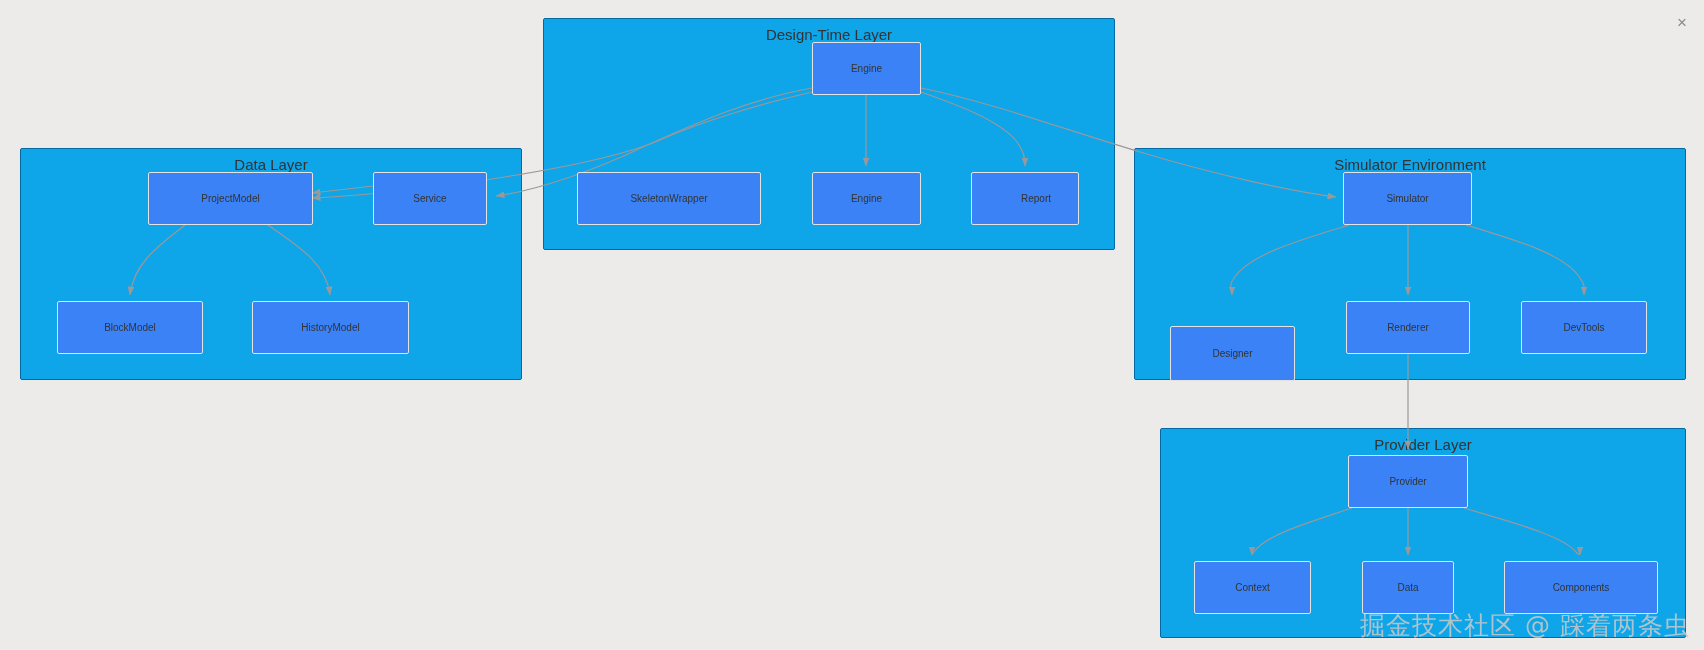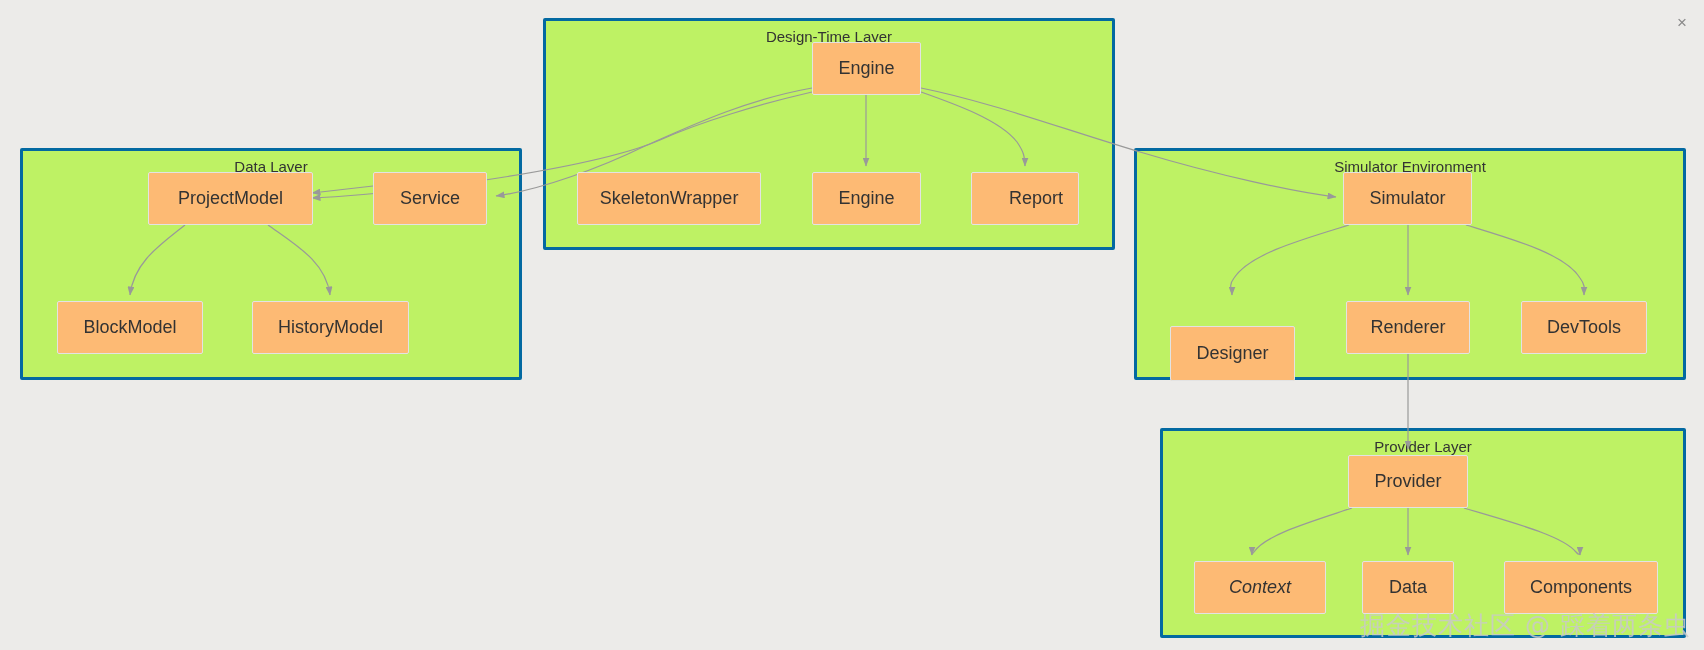--- a/index.html
+++ b/index.html
@@ -25,48 +25,48 @@
     position: absolute;
     left: 0; top: 0;
     width: 1704px;
     height: 650px;
     pointer-events: none;
     z-index: 5;
   }
   
   .cluster {
     position: absolute;
-    background: #bef264;
-    border: 3px solid #0369a1;
+    background: #0ea5e9;
+    border: 1px solid #0369a1;
     border-radius: 2px;
     box-sizing: border-box;
     z-index: 1;
   }
   .cluster-label {
     position: absolute;
     top: 6px;
     left: 0;
     width: 100%;
     text-align: center;
     font-size: 15px;
     line-height: 20px;
     color: #333333;
     white-space: nowrap;
   }
   
   .node {
     position: absolute;
-    background: #fdba74;
+    background: #3b82f6;
     border: 1px solid #e3e3e3;
     border-radius: 2px;
     box-sizing: border-box;
     display: flex;
     align-items: center;
     justify-content: center;
-    font-size: 18px;
+    font-size: 10px;
     color: #333333;
     white-space: nowrap;
     z-index: 10;
   }
   
   #close-btn {
     position: absolute;
     right: 8px;
     top: 8px;
     width: 28px;
@@ -185,21 +185,21 @@
     </div>
   <div class="node" id="nd-10" style="left: 1346px; top: 301px; width: 124px; height: 53px;">
       <span>Renderer</span>
     </div>
   <div class="node" id="nd-11" style="left: 1521px; top: 301px; width: 126px; height: 53px;">
       <span>DevTools</span>
     </div>
   <div class="node" id="nd-12" style="left: 1348px; top: 455px; width: 120px; height: 53px;">
       <span>Provider</span>
     </div>
-  <div class="node" id="nd-13" style="left: 1194px; top: 561px; width: 132px; height: 53px; font-style: italic;">
+  <div class="node" id="nd-13" style="left: 1194px; top: 561px; width: 117px; height: 53px;">
       <span>Context</span>
     </div>
   <div class="node" id="nd-14" style="left: 1362px; top: 561px; width: 92px; height: 53px;">
       <span>Data</span>
     </div>
   <div class="node" id="nd-15" style="left: 1504px; top: 561px; width: 154px; height: 53px;">
       <span>Components</span>
     </div>
 
   <div id="watermark">掘金技术社区 @ 踩着两条虫</div>

